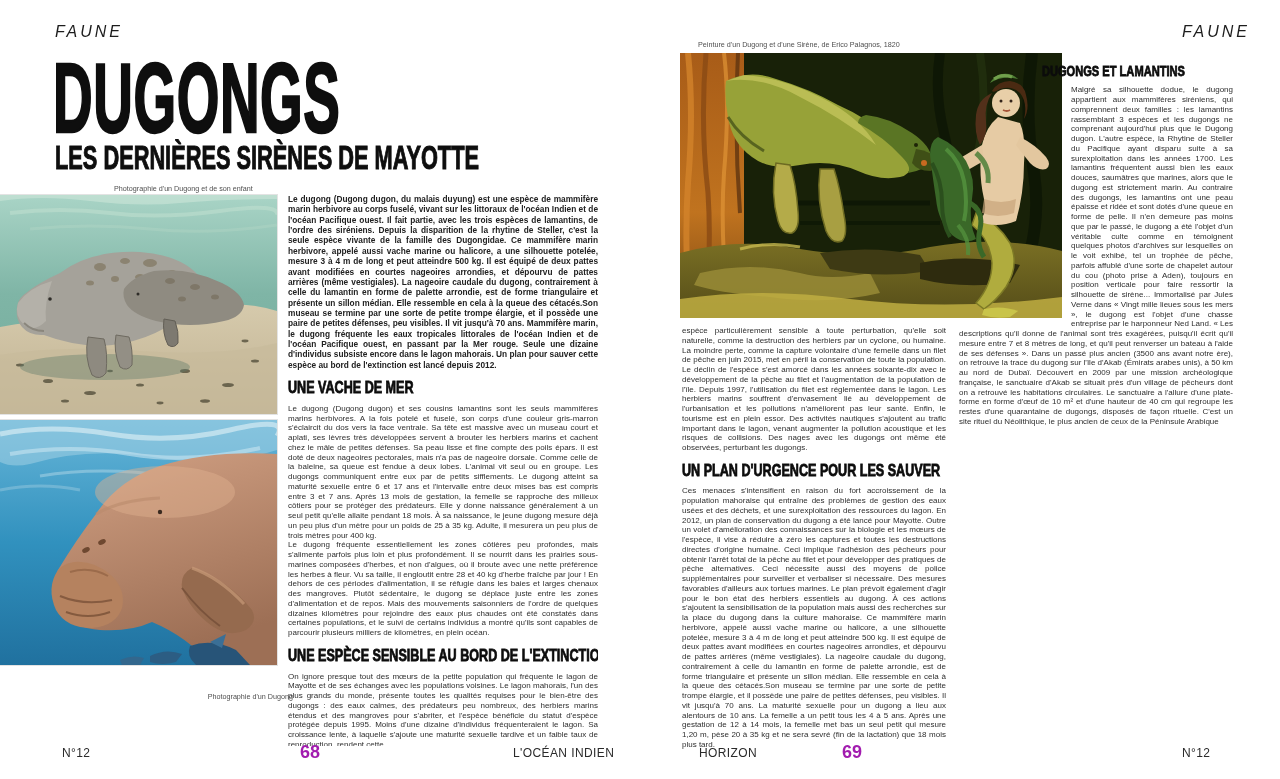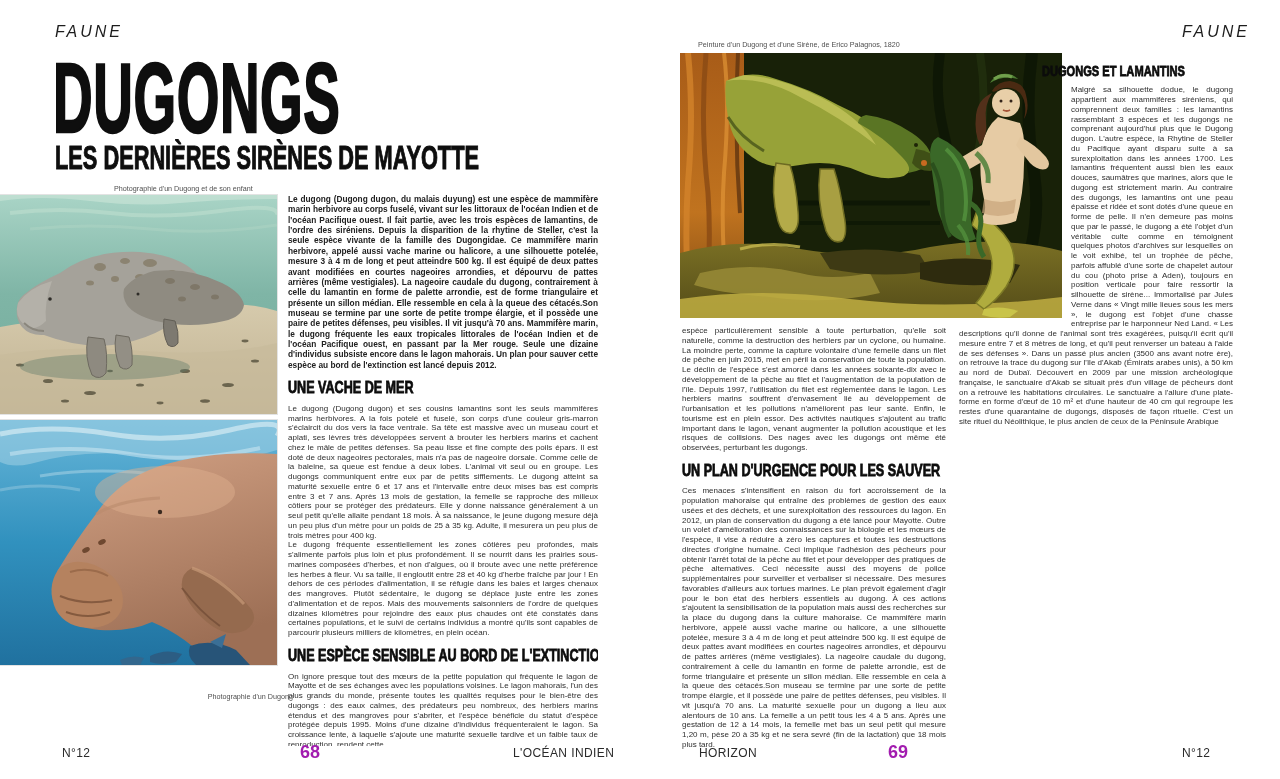--- a/index.html
+++ b/index.html
@@ -265,15 +265,15 @@
     <p>Ces menaces s'intensifient en raison du fort accroissement de la population mahoraise qui entraîne des problèmes de gestion des eaux usées et des déchets, et une surexploitation des ressources du lagon. En 2012, un plan de conservation du dugong a été lancé pour Mayotte. Outre un volet d'amélioration des connaissances sur la biologie et les mœurs de l'espèce, il vise à réduire à zéro les captures et toutes les destructions directes d'origine humaine. Ceci implique l'adhésion des pêcheurs pour obtenir l'arrêt total de la pêche au filet et pour développer des pratiques de pêche alternatives. Ceci nécessite aussi des moyens de police supplémentaires pour surveiller et verbaliser si nécessaire. Des mesures favorables d'ailleurs aux tortues marines. Le plan prévoit également d'agir pour le bon état des herbiers essentiels au dugong. À ces actions s'ajoutent la sensibilisation de la population mais aussi des recherches sur la place du dugong dans la culture mahoraise. Ce mammifère marin herbivore, appelé aussi vache marine ou halicore, a une silhouette potelée, mesure 3 à 4 m de long et peut atteindre 500 kg. Il est équipé de deux pattes avant modifiées en courtes nageoires arrondies, et dépourvu de pattes arrières (même vestigiales). La nageoire caudale du dugong, contrairement à celle du lamantin en forme de palette arrondie, est de forme triangulaire et présente un sillon médian. Elle ressemble en cela à la queue des cétacés.Son museau se termine par une sorte de petite trompe élargie, et il possède une paire de petites défenses, peu visibles. Il vit jusqu'à 70 ans. La maturité sexuelle pour un dugong a lieu aux alentours de 10 ans. La femelle a un petit tous les 4 à 5 ans. Après une gestation de 12 à 14 mois, la femelle met bas un seul petit qui mesure 1,20 m, pèse 20 à 35 kg et ne sera sevré (fin de la lactation) que 18 mois plus tard.</p>
   </div>
 
   <div class="abs col" style="left:959px;top:56px;width:274px;height:690px;">
     <div class="float-spacer"></div>
     <h3 class="sidebar-h3" style="margin-top:6px;">DUGONGS ET LAMANTINS</h3>
     <p>Malgré sa silhouette dodue, le dugong appartient aux mammifères siréniens, qui comprennent deux familles : les lamantins rassemblant 3 espèces et les dugongs ne comprenant aujourd'hui plus que le Dugong dugon. L'autre espèce, la Rhytine de Steller du Pacifique ayant disparu suite à sa surexploitation dans les années 1700. Les lamantins fréquentent aussi bien les eaux douces, saumâtres que marines, alors que le dugong est strictement marin. Au contraire des dugongs, les lamantins ont une peau épaisse et ridée et sont dotés d'une queue en forme de pelle. Il n'en demeure pas moins que par le passé, le dugong a été l'objet d'un véritable culte comme en témoignent quelques photos d'archives sur lesquelles on le voit exhibé, tel un trophée de pêche, parfois affublé d'une sorte de chapelet autour du cou (photo prise à Aden), toujours en position verticale pour faire ressortir la silhouette de sirène... Immortalisé par Jules Verne dans « Vingt mille lieues sous les mers », le dugong est l'objet d'une chasse entreprise par le harponneur Ned Land. « Les descriptions qu'il donne de l'animal sont très exagérées, puisqu'il écrit qu'il mesure entre 7 et 8 mètres de long, et qu'il peut renverser un bateau à l'aide de ses défenses ». Dans un passé plus ancien (3500 ans avant notre ère), on retrouve la trace du dugong sur l'île d'Akab (Émirats arabes unis), à 50 km au nord de Dubaï. Découvert en 2009 par une mission archéologique française, le sanctuaire d'Akab se situait près d'un village de pêcheurs dont on a retrouvé les habitations circulaires. Le sanctuaire a l'allure d'une plate-forme en forme d'œuf de 10 m² et d'une hauteur de 40 cm qui regroupe les restes d'une quarantaine de dugongs, disposés de façon rituelle. C'est un site rituel du Néolithique, le plus ancien de ceux de la Péninsule Arabique</p>
   </div>
 
   <div class="abs foot" style="left:687px;top:746px;margin-left:12px;">HORIZON</div>
-  <div class="abs foot-num" style="left:888px;top:742px;text-align:right;">69</div>
+  <div class="abs foot-num" style="left:842px;top:742px;text-align:right;">69</div>
   <div class="abs foot" style="left:1182px;top:746px;">N°12</div>
 </section>
 
 </body></html>

